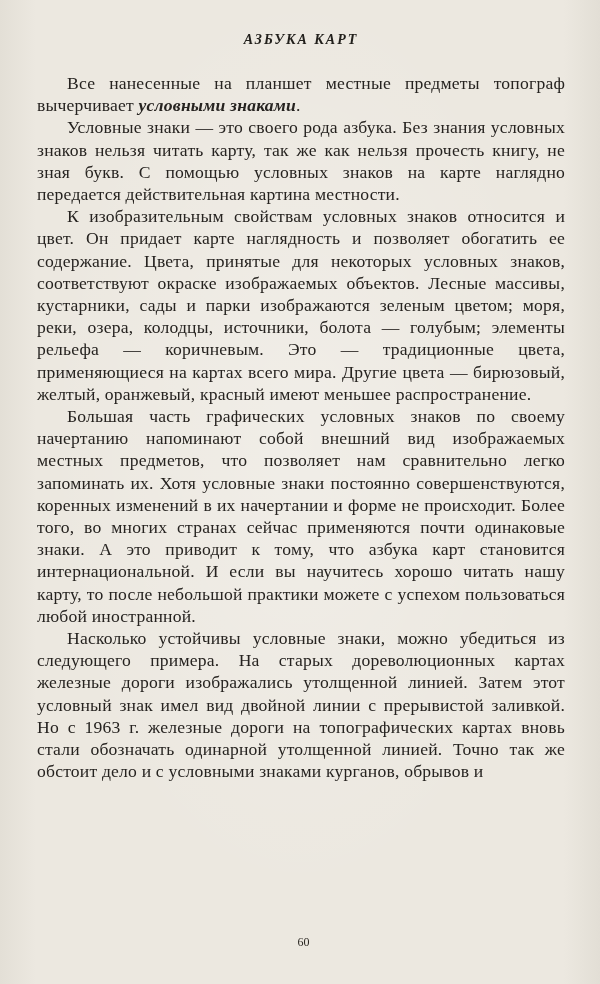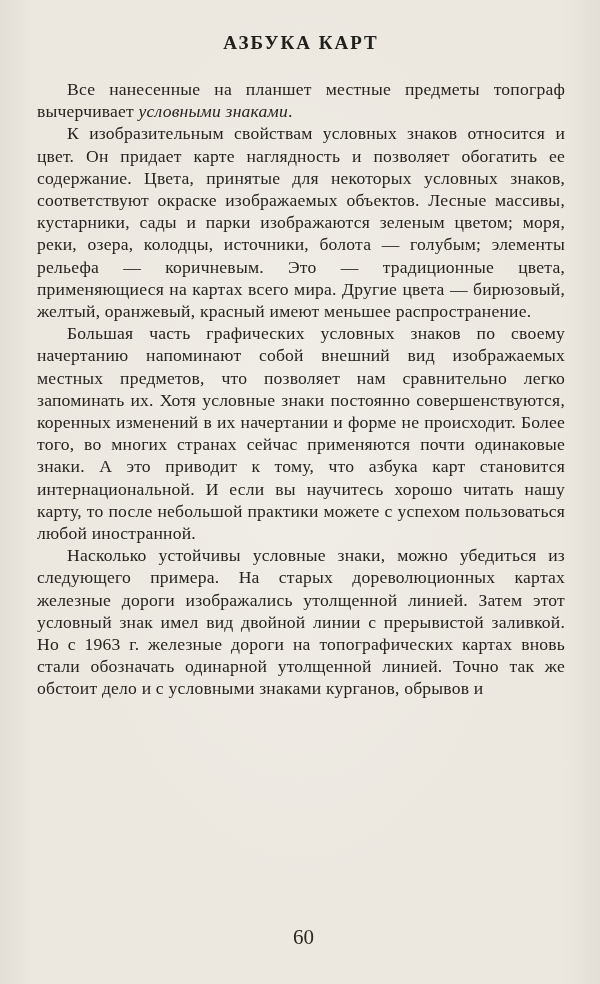--- a/index.html
+++ b/index.html
@@ -20,58 +20,61 @@
     box-sizing: border-box;
     padding: 18px 35px 0 37px;
     color: #262320;
     background:
       radial-gradient(ellipse at 50% 45%, rgba(255,255,255,0.25) 0%, rgba(0,0,0,0.0) 60%),
       linear-gradient(90deg, #e3dfd6 0%, #ece8e0 6%, #ece8e0 94%, #e2ded5 100%);
   }
   .title {
     margin: 14px 0 24px 0;
     text-align: center;
-    font-size: 19px;
+    font-size: 14px;
     font-weight: bold;
     letter-spacing: 2px;
     color: #22201c;
+    font-style: italic;
   }
   .text-block {
     text-align: justify;
     font-size: 17.6px;
     line-height: 22.2px;
     letter-spacing: 0.2px;
   }
   .para {
     margin: 0;
     text-indent: 30px;
     text-align: justify;
   }
   .para em {
     font-style: italic;
+    font-weight: bold;
   }
   .page-number {
     position: absolute;
     left: 7px;
     right: 0;
     bottom: 34px;
     text-align: center;
-    font-size: 21px;
+    font-size: 12px;
     color: #2b2823;
   }
 </style>
 </head>
 <body>
 
 <div class="page">
 
   <h1 class="title">АЗБУКА КАРТ</h1>
 
   <div class="text-block">
     <p class="para"><span>Все нанесенные на планшет местные предметы топограф вычерчивает </span><em>условными знаками</em><span>.</span></p>
+    <p class="para">Условные знаки — это своего рода азбука. Без знания условных знаков нельзя читать карту, так же как нельзя прочесть книгу, не зная букв. С помощью условных знаков на карте наглядно передается действительная картина местности.</p>
     <p class="para">К изобразительным свойствам условных знаков относится и цвет. Он придает карте наглядность и позволяет обогатить ее содержание. Цвета, принятые для некоторых условных знаков, соответствуют окраске изображаемых объектов. Лесные массивы, кустарники, сады и парки изображаются зеленым цветом; моря, реки, озера, колодцы, источники, болота — голубым; элементы рельефа — коричневым. Это — традиционные цвета, применяющиеся на картах всего мира. Другие цвета — бирюзовый, желтый, оранжевый, красный имеют меньшее распространение.</p>
     <p class="para">Большая часть графических условных знаков по своему начертанию напоминают собой внешний вид изображаемых местных предметов, что позволяет нам сравнительно легко запоминать их. Хотя условные знаки постоянно совершенствуются, коренных изменений в их начертании и форме не происходит. Более того, во многих странах сейчас применяются почти одинаковые знаки. А это приводит к тому, что азбука карт становится интернациональной. И если вы научитесь хорошо читать нашу карту, то после небольшой практики можете с успехом пользоваться любой иностранной.</p>
     <p class="para">Насколько устойчивы условные  знаки, можно убедиться из следующего примера. На старых дореволюционных картах железные дороги изображались утолщенной линией. Затем этот условный знак имел вид двойной линии с прерывистой заливкой. Но с 1963 г. железные дороги на топографических картах вновь стали обозначать одинарной утолщенной линией.  Точно так же обстоит дело и с условными знаками курганов, обрывов и</p>
   </div>
 
   <div class="page-number">60</div>
 
 </div>
 
 </body></html>

